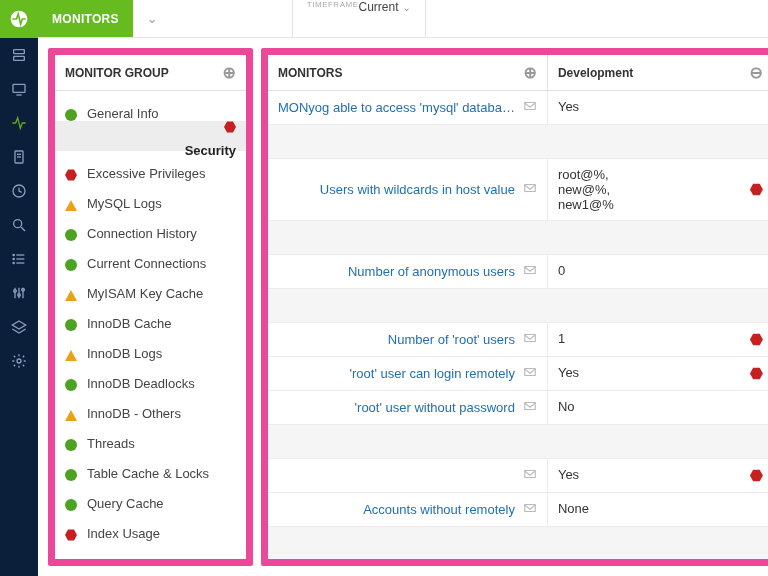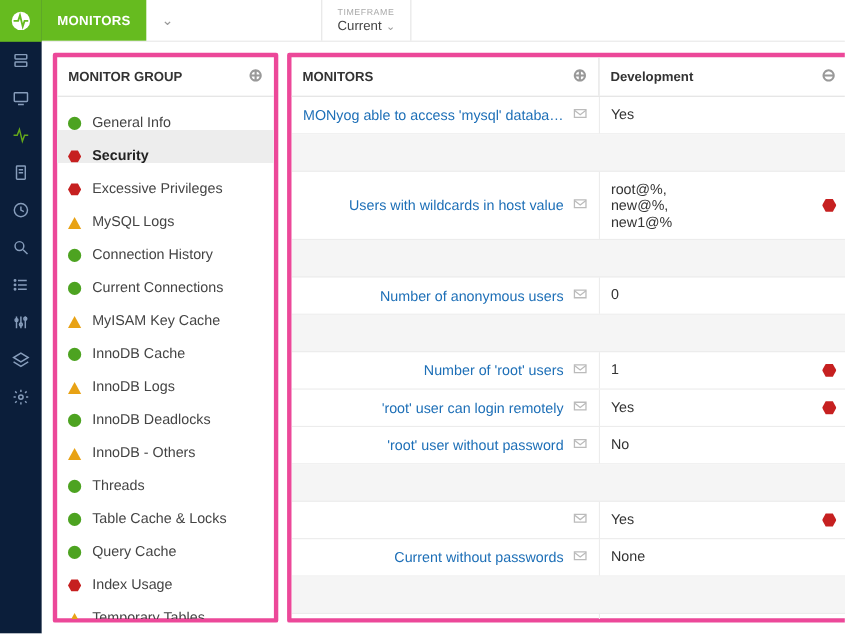--- a/index.html
+++ b/index.html
@@ -16,41 +16,41 @@
   .nav-rail .spacer { flex: 1; }
 
   
   .main { flex: 1; display: flex; flex-direction: column; }
 
   
   .topbar { height: 38px; display: flex; align-items: stretch; border-bottom: 1px solid #e4e4e4; }
   .topbar .monitors-tab { background: #66bb1f; color: #fff; font-weight: 700; display: flex; align-items: center; padding: 0 14px; font-size: 12px; letter-spacing: .3px; }
   .topbar .server-select { display: flex; align-items: center; padding: 0 14px; border-right: 1px solid #e4e4e4; gap: 8px; font-size: 13px; color: #444; cursor: pointer; min-width: 160px; }
   .topbar .server-select .chev { color: #999; }
-  .topbar .timeframe { display: flex; flex-direction: column; justify-content: center; padding: 0 14px; border-right: 1px solid #e4e4e4; cursor: pointer; min-width: 70px; }
+  .topbar .timeframe { display: flex; flex-direction: row; justify-content: center; padding: 0 14px; border-right: 1px solid #e4e4e4; cursor: pointer; min-width: 70px; }
   .topbar .timeframe .lbl { font-size: 8px; letter-spacing: .5px; color: #aaa; }
   .topbar .timeframe .val { font-size: 12px; color: #444; }
   .chev-sm { font-size: 10px; color: #999; margin-left: 4px; }
 
   
   .content { flex: 1; display: flex; padding: 10px; gap: 8px; overflow: hidden; background: #fff; }
 
-  .panel { display: flex; flex-direction: column; border: 4px solid #ec4899; border-radius: 2px; overflow: hidden; background:#fff; }
+  .panel { display: flex; flex-direction: column; border: 7px solid #ec4899; border-radius: 2px; overflow: hidden; background:#fff; }
   .group-panel { width: 205px; }
   .monitor-table { flex: 1; }
 
   .panel-header { display: flex; align-items: center; height: 36px; border-bottom: 1px solid #e0e0e0; font-weight: 700; font-size: 12px; color:#333; }
   .panel-header .h-cell { padding: 0 10px; display:flex; align-items:center; height:100%; }
   .panel-header .plus, .panel-header .minus { color:#999; font-size:16px; line-height:1; cursor:pointer; }
 
   
   .group-list { flex:1; overflow-y:auto; }
   .group-list::-webkit-scrollbar{width:0;}
   .group-row { display:flex; align-items:flex-end; height:30px; padding:0 10px; gap:10px; cursor:pointer; font-size:13px; color:#444; }
-  .group-row.selected { background:#ededed; font-weight:700; color:#222; }
+  .group-row.selected { background:#ededed; font-weight:700; color:#222;flex-direction:column; }
   .status-dot { width:12px; height:12px; border-radius:50%; flex-shrink:0; }
   .status-dot.green { background:#4da321; }
   .status-hex { width:12px; height:12px; flex-shrink:0; position:relative; }
   .status-hex.red::before { content:""; position:absolute; inset:0; background:#c62020; clip-path: polygon(25% 5%, 75% 5%, 100% 50%, 75% 95%, 25% 95%, 0% 50%); }
   .status-tri { width:0; height:0; border-left:6px solid transparent; border-right:6px solid transparent; border-bottom:11px solid #e8a215; flex-shrink:0; }
 
   
   .monitor-table .panel-header .col-mon { flex:1; border-right:1px solid #e0e0e0; justify-content:space-between; }
   .monitor-table .panel-header .col-dev { width:225px; justify-content:space-between; }
 
@@ -339,21 +339,21 @@
                   <path d="M3 7l9 7 9-7" fill="none" stroke="#bbb" stroke-width="2"></path>
                 </svg></span>
             </div>
             <div class="c-val">
               <span class="valtxt">Yes</span>
               <span class="warn-hex"></span>
             </div>
           </div>
           <div class="mon-row">
             <div class="c-name">
-              <span class="txt">Current without passwords</span>
+              <span class="txt">Accounts without remotely</span>
               <span class="mail"><svg viewBox="0 0 24 24">
                   <path d="M3 6h18v12H3z" fill="none" stroke="#bbb" stroke-width="2"></path>
                   <path d="M3 7l9 7 9-7" fill="none" stroke="#bbb" stroke-width="2"></path>
                 </svg></span>
             </div>
             <div class="c-val">
               <span class="valtxt">None</span>
             </div>
           </div>
           <div class="mon-row gap"></div>

